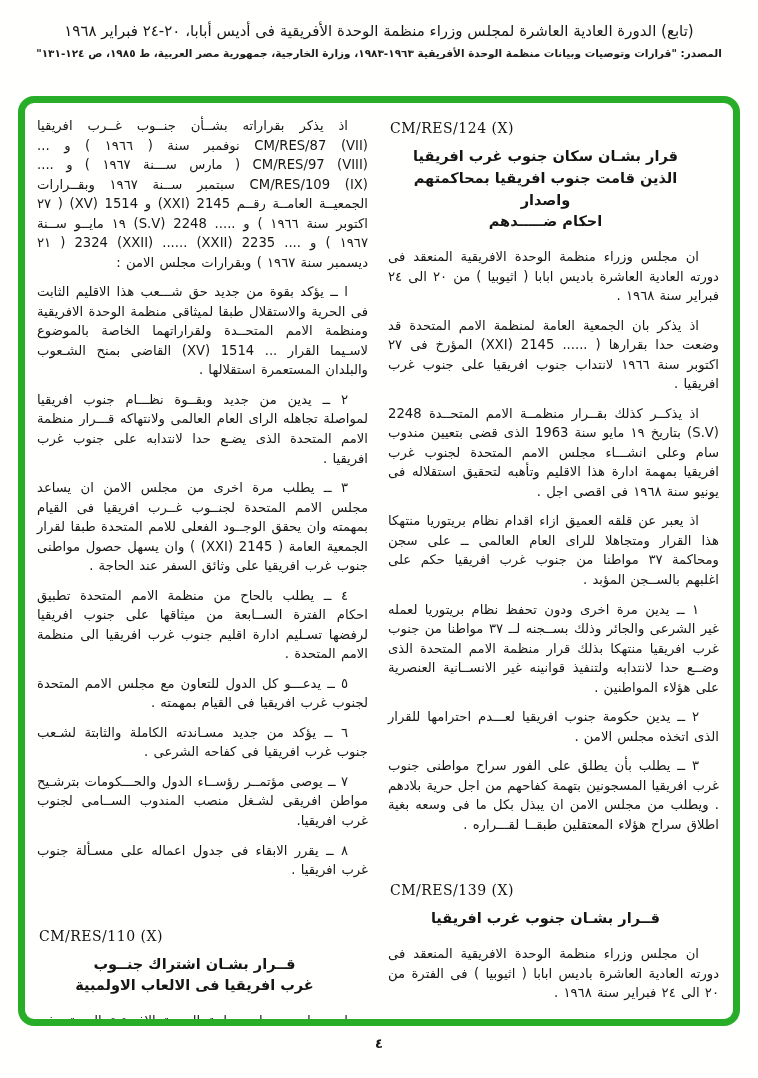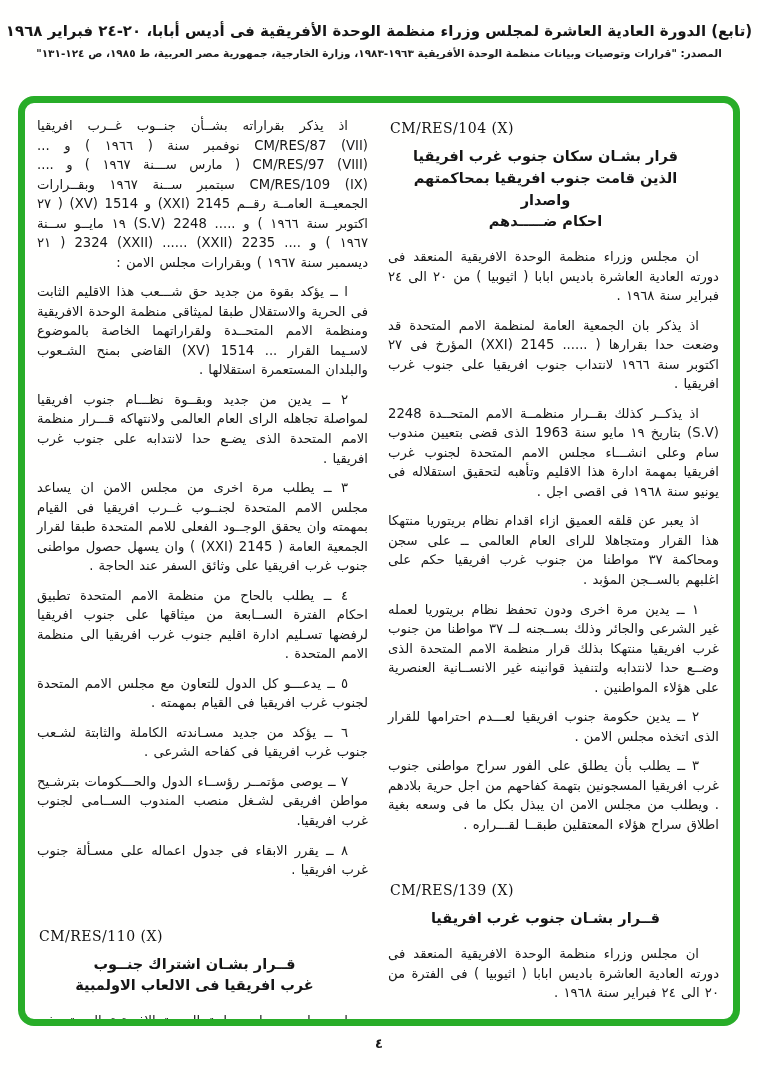--- a/index.html
+++ b/index.html
@@ -6,21 +6,21 @@
   html,body { background:#ffffff; }
   .page {
     position:relative;
     width:758px; height:1078px;
     background:#fffffe;
     font-family:"DejaVu Sans", sans-serif;
     color:#161616;
     overflow:hidden;
   }
   .hdr { text-align:center; padding-top:22px; direction:rtl; }
-  .hdr-title { font-size:15px; font-weight:700; letter-spacing:0; }
+  .hdr-title { font-size:15px; font-weight:400; letter-spacing:0; }
   .hdr-source { font-size:10.5px; font-weight:700; margin-top:7px; color:#1c1c1c; }
 
   .frame {
     position:absolute;
     left:18px; top:96px;
     width:722px; height:930px;
     border:7px solid #28ad28;
     border-radius:16px;
     background:#fffffe;
     overflow:hidden;
@@ -63,21 +63,21 @@
 
   <div class="hdr">
     <div class="hdr-title">(تابع) الدورة العادية العاشرة لمجلس وزراء منظمة الوحدة الأفريقية فى أديس أبابا، ٢٠-٢٤ فبراير ١٩٦٨</div>
     <div class="hdr-source">المصدر: "قرارات وتوصيات وبيانات منظمة الوحدة الأفريقية ١٩٦٣-١٩٨٣، وزارة الخارجية، جمهورية مصر العربية، ط ١٩٨٥، ص ١٢٤-١٣١"</div>
   </div>
 
   <div class="frame" style="border-color: rgb(40, 173, 40);">
     <div class="columns">
 
       <section class="col">
-        <div class="res-label">CM/RES/104 (X)</div>
+        <div class="res-label">CM/RES/124 (X)</div>
         <div class="res-title">
           <div>قرار بشـان سكان جنوب غرب افريقيا</div>
           <div>الذين قامت جنوب افريقيا بمحاكمتهم واصدار</div>
           <div>احكام ضـــــدهم</div>
         </div>
         <p class="para">ان مجلس وزراء منظمة الوحدة الافريقية المنعقد فى دورته العادية العاشرة باديس ابابا ( اثيوبيا ) من ٢٠ الى ٢٤ فبراير سنة ١٩٦٨ .</p>
         <p class="para">اذ يذكر بان الجمعية العامة لمنظمة الامم المتحدة قد وضعت حدا بقرارها ( ...... 2145 (XXI) المؤرخ فى ٢٧ اكتوبر سنة ١٩٦٦ لانتداب جنوب افريقيا على جنوب غرب افريقيا .</p>
         <p class="para">اذ يذكــر كذلك بقــرار منظمــة الامم المتحــدة 2248 (S.V) بتاريخ ١٩ مايو سنة 1963 الذى قضى بتعيين مندوب سام وعلى انشـــاء مجلس الامم المتحدة لجنوب غرب افريقيا بمهمة ادارة هذا الاقليم وتأهبه لتحقيق استقلاله فى يونيو سنة ١٩٦٨ فى اقصى اجل .</p>
         <p class="para">اذ يعبر عن قلقه العميق ازاء اقدام نظام بريتوريا منتهكا هذا القرار ومتجاهلا للراى العام العالمى ــ على سجن ومحاكمة ٣٧ مواطنا من جنوب غرب افريقيا حكم على اغلبهم بالســجن المؤبد .</p>
         <p class="para">١ ــ يدين مرة اخرى ودون تحفظ نظام بريتوريا لعمله غير الشرعى والجائر وذلك بســجنه لــ ٣٧ مواطنا من جنوب غرب افريقيا منتهكا بذلك قرار منظمة الامم المتحدة الذى وضــع حدا لانتدابه ولتنفيذ قوانينه غير الانســانية العنصرية على هؤلاء المواطنين .</p>

